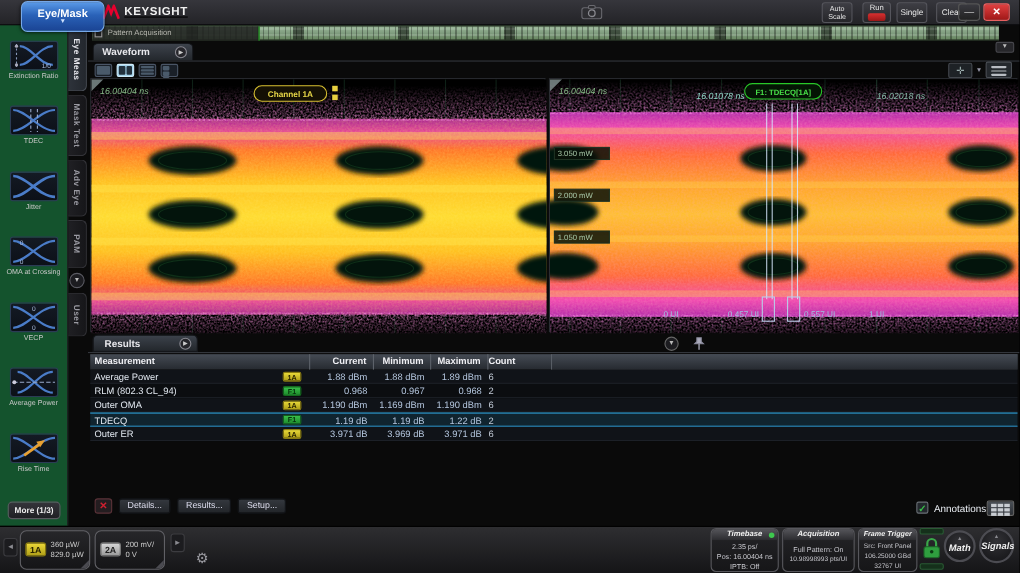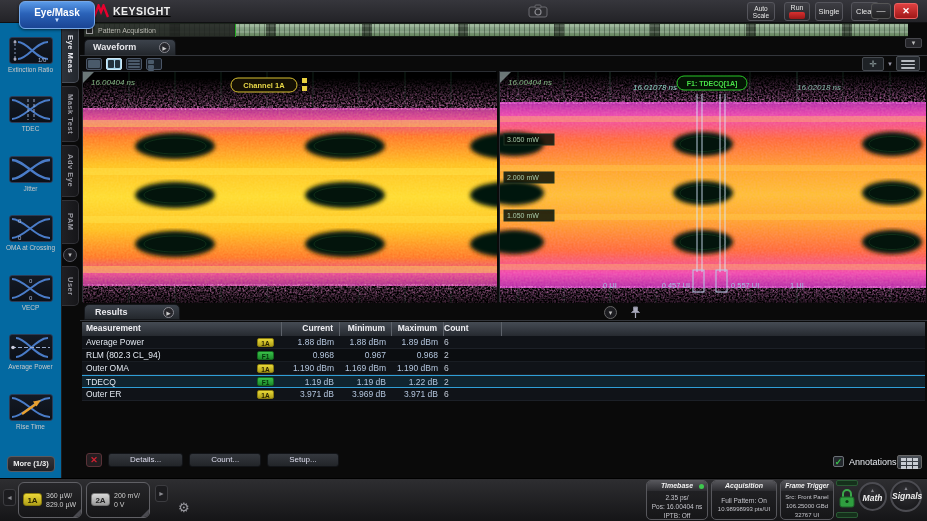--- a/index.html
+++ b/index.html
@@ -42,21 +42,21 @@
       linear-gradient(#9cb89a,#7d9a7c 55%,#67865f);
   }
   .strip-label { position:absolute; left:0; top:0; height:13px; width:152px;
     background:rgba(32,34,32,.88); color:#b8b8b0; font-size:7px; line-height:13px; padding-left:14px;
     border-right:1px solid #2a2; white-space:nowrap; overflow:hidden; }
   .strip-square { position:absolute; left:2px; top:3px; width:7px; height:7px; border:1px solid #9a9a9a; background:#222; }
   .strip-drop { position:absolute; left:905px; top:38px; width:17px; height:10px; background:#26262a;
     border:1px solid #47474d; border-radius:2px; color:#bbb; font-size:6px; text-align:center; line-height:9px; cursor:pointer; }
 
   
-  .sidebar { position:absolute; left:0; top:23px; width:62px; height:455px; background:#0369a1;
+  .sidebar { position:absolute; left:0; top:23px; width:62px; height:455px; background:#14532d;
     border-right:1px solid #1d1d20; display:flex; flex-direction:column; align-items:center; padding-top:14px; gap:23px; }
   .sb-item { display:flex; flex-direction:column; align-items:center; cursor:pointer; }
   .sb-icon { width:44px; height:27px; background:linear-gradient(#141a24,#0c1018); border:1px solid #2b3b55;
     border-radius:3px; display:flex; align-items:center; justify-content:center; }
   .sbl { margin-top:2px; color:#c8c8c8; font-size:6.5px; text-align:center; line-height:1.15; width:60px; }
   .more-btn { position:absolute; bottom:6px; left:7px; width:48px; height:16px; background:linear-gradient(#34343a,#202024);
     border:1px solid #5a5a60; border-radius:4px; color:#eee; font-size:7.5px; font-weight:bold; text-align:center;
     line-height:14px; cursor:pointer; }
 
   
@@ -118,21 +118,21 @@
   .c-val { width:58px; text-align:right; padding-right:6px; color:#b4c6de; font-size:8.5px; }
   .c-val.w52 { width:52px; }
   .c-cnt { width:58px; text-align:left; padding-right:2px; color:#c2cad6; font-size:8.5px; }
   .c-fill { flex:1; }
   .hc.c-name { display:block; padding-left:4px; }
 
   .results-btns { position:absolute; left:86px; top:453px; display:flex; gap:6px; align-items:center; }
   .del-btn { width:16px; height:14px; background:#241d20; border:1px solid #5a3238; border-radius:3px;
     color:#d02030; font-size:9px; font-weight:bold; text-align:center; line-height:12px; cursor:pointer; }
   .r-btn { height:14px; background:linear-gradient(#34383e,#222529); border:1px solid #121418; border-radius:3px;
-    color:#dde; font-size:8px; line-height:12px; padding:0 21px; cursor:pointer; }
+    color:#dde; font-size:8px; line-height:12px; padding:0 7px; cursor:pointer; }
   .annot-wrap { position:absolute; left:833px; top:456px; display:flex; align-items:center; gap:5px; }
   .annot-box { width:11px; height:11px; background:#23282d; border:1px solid #6a6f75; border-radius:2px;
     color:#39c04a; font-size:9px; font-weight:bold; line-height:10px; text-align:center; cursor:pointer; }
   .annot-label { color:#e8ecf2; font-size:9px; }
   .grid-btn { position:absolute; left:897px; top:455px; width:25px; height:14px; background:linear-gradient(#4a4f56,#2c3036);
     border:1px solid #666; border-radius:2px; display:flex; flex-wrap:wrap; gap:1px; padding:2px 3px; cursor:pointer; }
   .grid-btn i { width:5px; height:3px; background:#c8ccd2; }
 
   
   .statusbar { position:absolute; left:0; top:478px; width:927px; height:43px;
@@ -611,21 +611,21 @@
       <div class="c-val w52">3.969 dB</div>
       <div class="c-val w52">3.971 dB</div>
       <div class="c-cnt">6</div>
       <div class="c-fill"></div>
     </div>
   </div>
 
   <div class="results-btns">
     <div class="del-btn">✕</div>
     <div class="r-btn">Details...</div>
-    <div class="r-btn">Count...</div>
+    <div class="r-btn">Results...</div>
     <div class="r-btn">Setup...</div>
   </div>
   <div class="annot-wrap">
     <div class="annot-box">✓</div>
     <span class="annot-label">Annotations</span>
   </div>
   <div class="grid-btn">
     <i></i>
       <i></i>
       <i></i>

